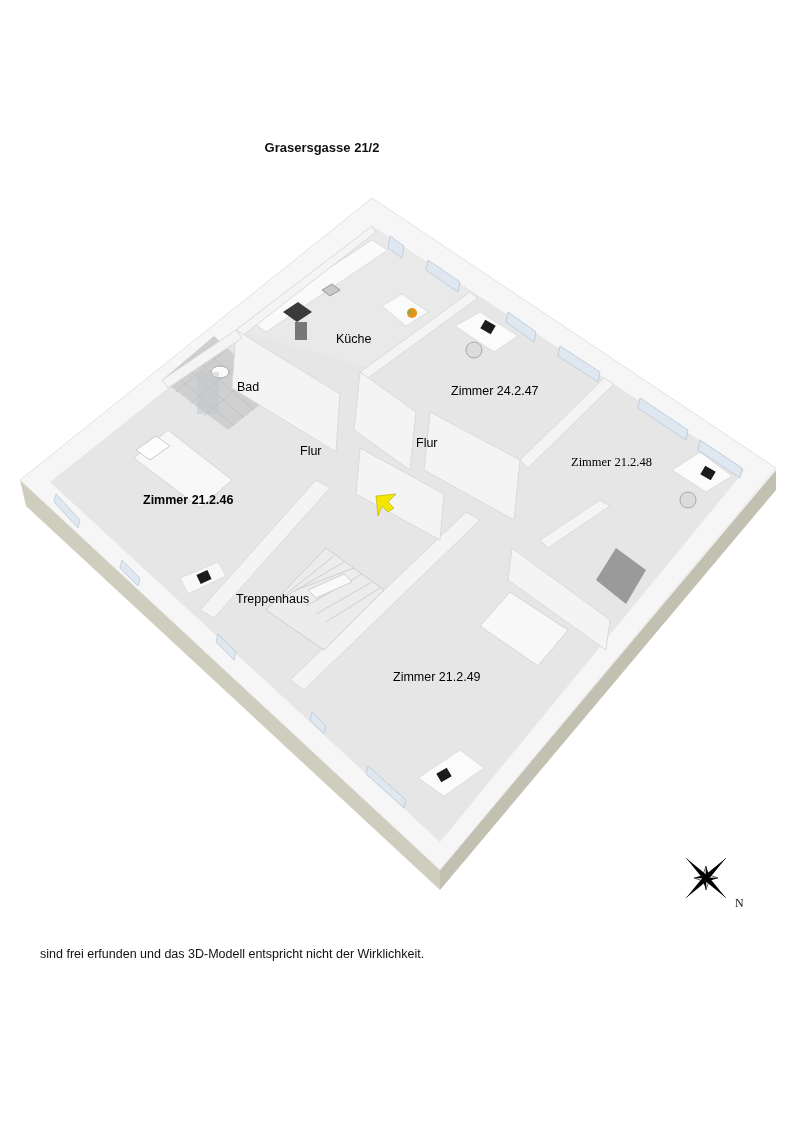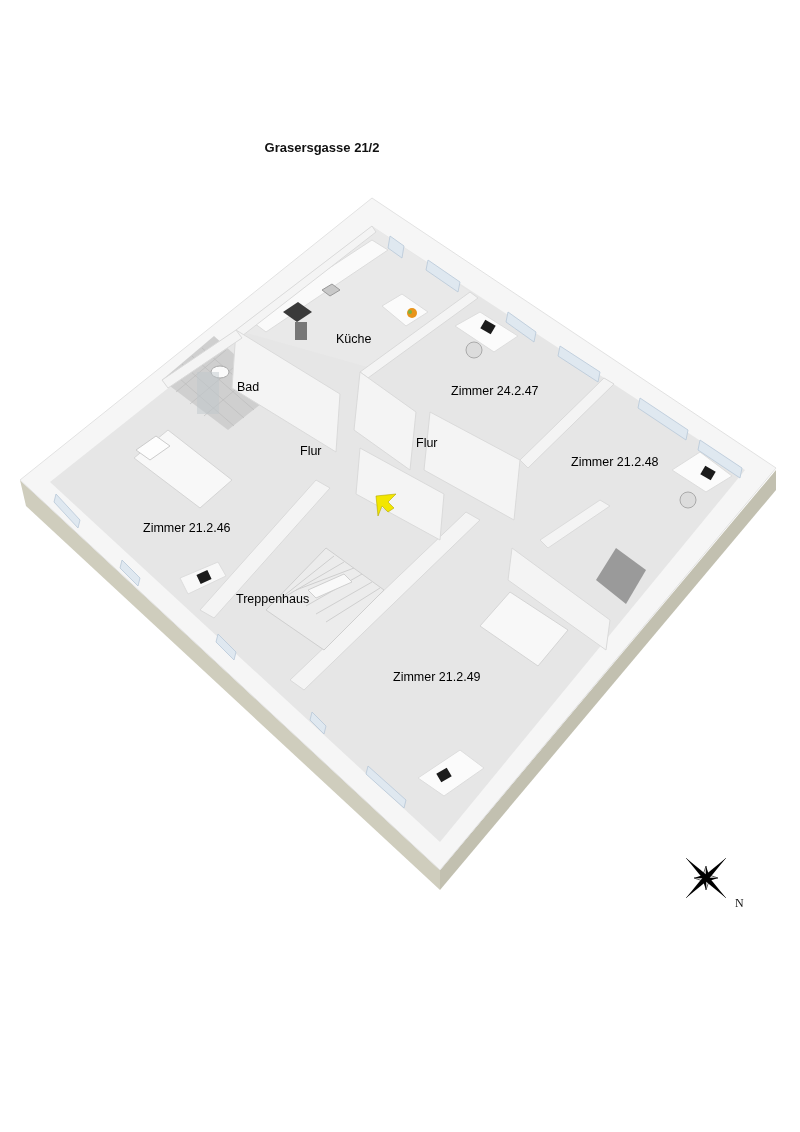--- a/index.html
+++ b/index.html
@@ -106,22 +106,22 @@
   </g>
 
   <polygon points="376,496 396,494 388,502 394,508 388,512 382,506 378,516" fill="#f2e600" stroke="#b3a800" stroke-width="0.6"></polygon>
 </svg>
 
 <div class="room-label" style="left:336px;top:332px;">Küche</div>
 <div class="room-label" style="left:237px;top:380px;text-align:center;">Bad</div>
 <div class="room-label" style="left:300px;top:444px;">Flur</div>
 <div class="room-label" style="left:416px;top:436px;">Flur</div>
 <div class="room-label" style="left:451px;top:384px;">Zimmer 24.2.47</div>
-<div class="room-label" style="left:571px;top:455px;">Zimmer 21.2.48</div>
-<div class="room-label" style="left:143px;top:521px;">Zimmer 21.2.46</div>
+<div class="room-label" style="left:571px;top:455px;font-family:Liberation Serif, serif;">Zimmer 21.2.48</div>
+<div class="room-label" style="left:143px;top:493px;font-weight:bold;">Zimmer 21.2.46</div>
 <div class="room-label" style="left:236px;top:592px;">Treppenhaus</div>
 <div class="room-label" style="left:393px;top:670px;">Zimmer 21.2.49</div>
 
 <svg class="compass" viewBox="0 0 80 64" xmlns="http://www.w3.org/2000/svg">
   <g transform="translate(26,26)">
     <polygon points="0,-12 3,-3 0,0" fill="#000"></polygon>
     <polygon points="0,-12 -3,-3 0,0" fill="#fff" stroke="#000" stroke-width="0.6"></polygon>
     <polygon points="12,0 3,3 0,0" fill="#000"></polygon>
     <polygon points="12,0 3,-3 0,0" fill="#fff" stroke="#000" stroke-width="0.6"></polygon>
     <polygon points="0,12 -3,3 0,0" fill="#000"></polygon>
@@ -132,13 +132,14 @@
     <polygon points="20,-20 2,2 -2,-2" fill="#000"></polygon>
     <polygon points="20,20 -2,2 2,-2" fill="#000"></polygon>
     <polygon points="-20,20 2,2 -2,-2" fill="#000"></polygon>
     <line x1="-20" y1="-20" x2="20" y2="20" stroke="#000" stroke-width="0.5"></line>
     <line x1="20" y1="-20" x2="-20" y2="20" stroke="#000" stroke-width="0.5"></line>
   </g>
 </svg>
 <div class="compass-n">N</div>
 
 <div class="disclaimer">
+  <div>sind frei erfunden und das 3D-Modell entspricht nicht der Wirklichkeit.</div>
 </div>
 
 </body></html>

